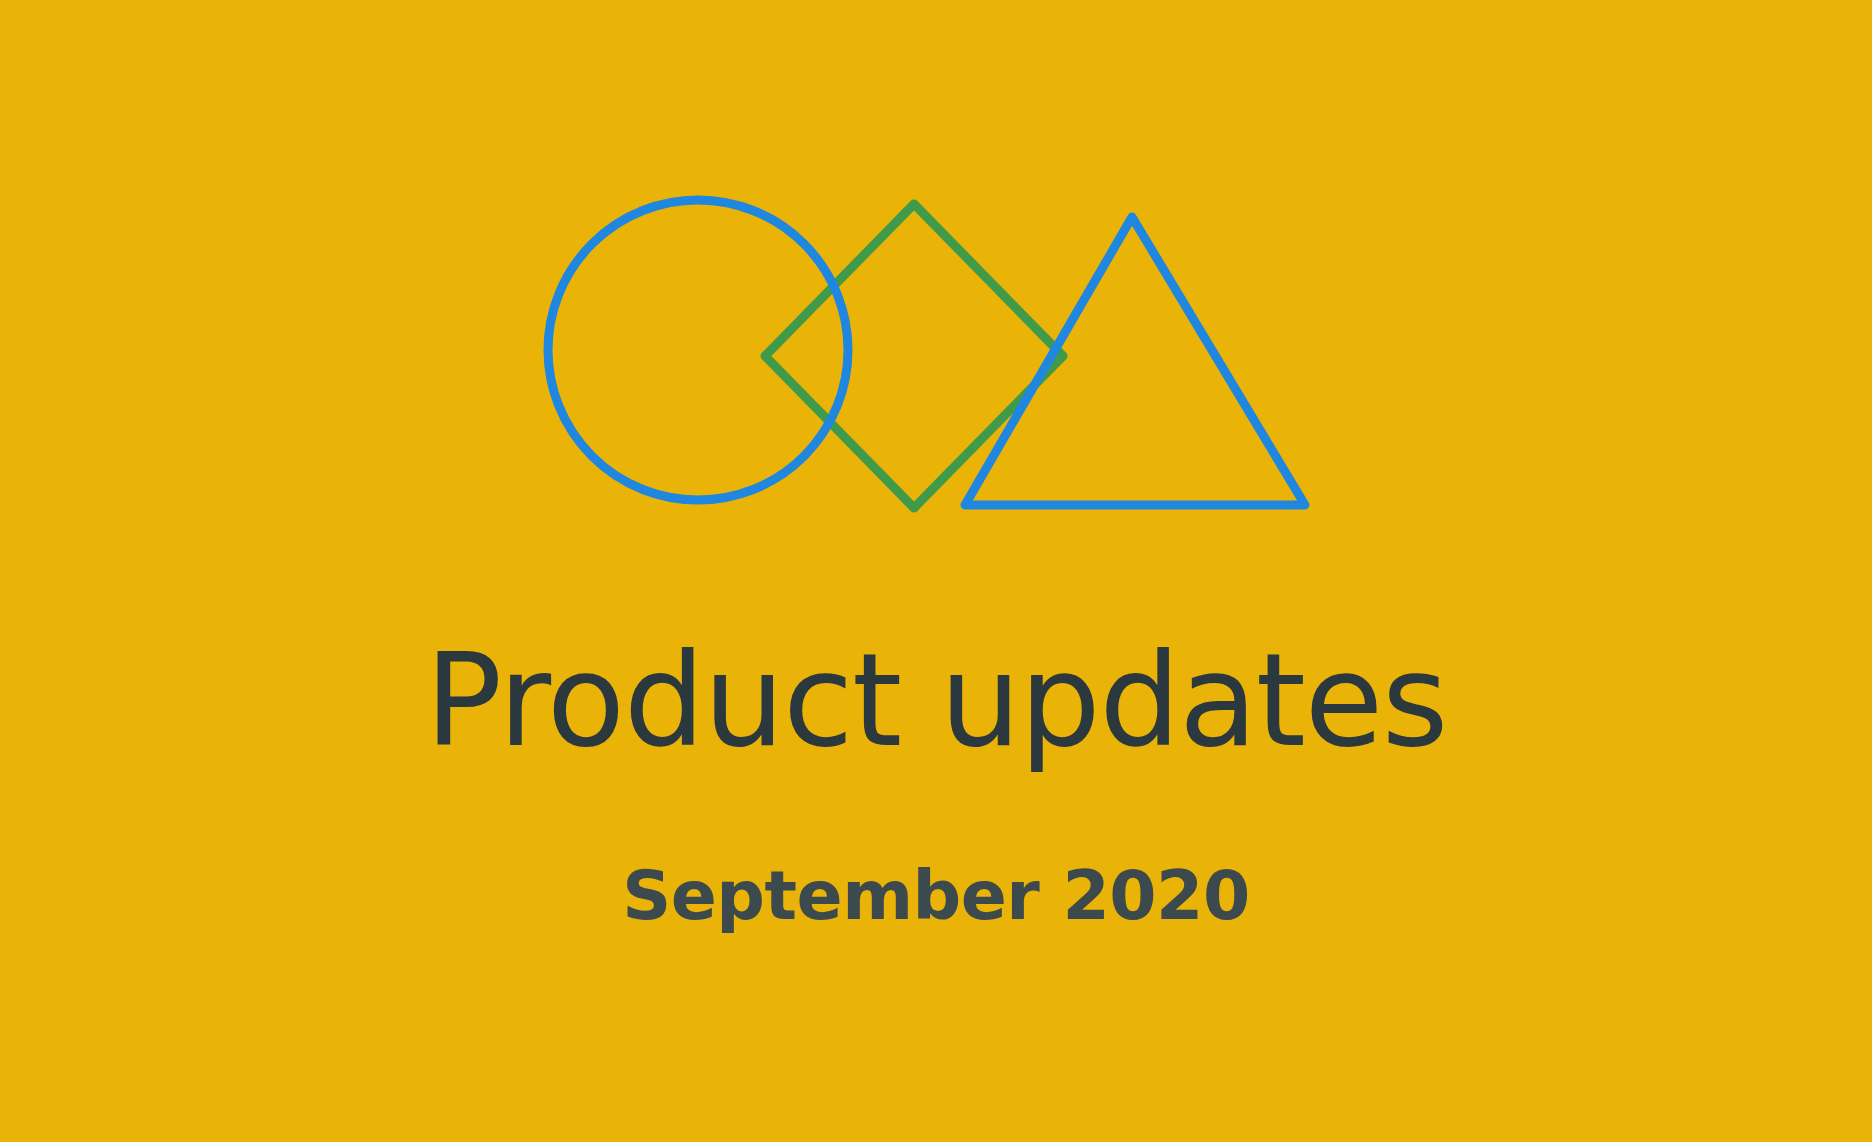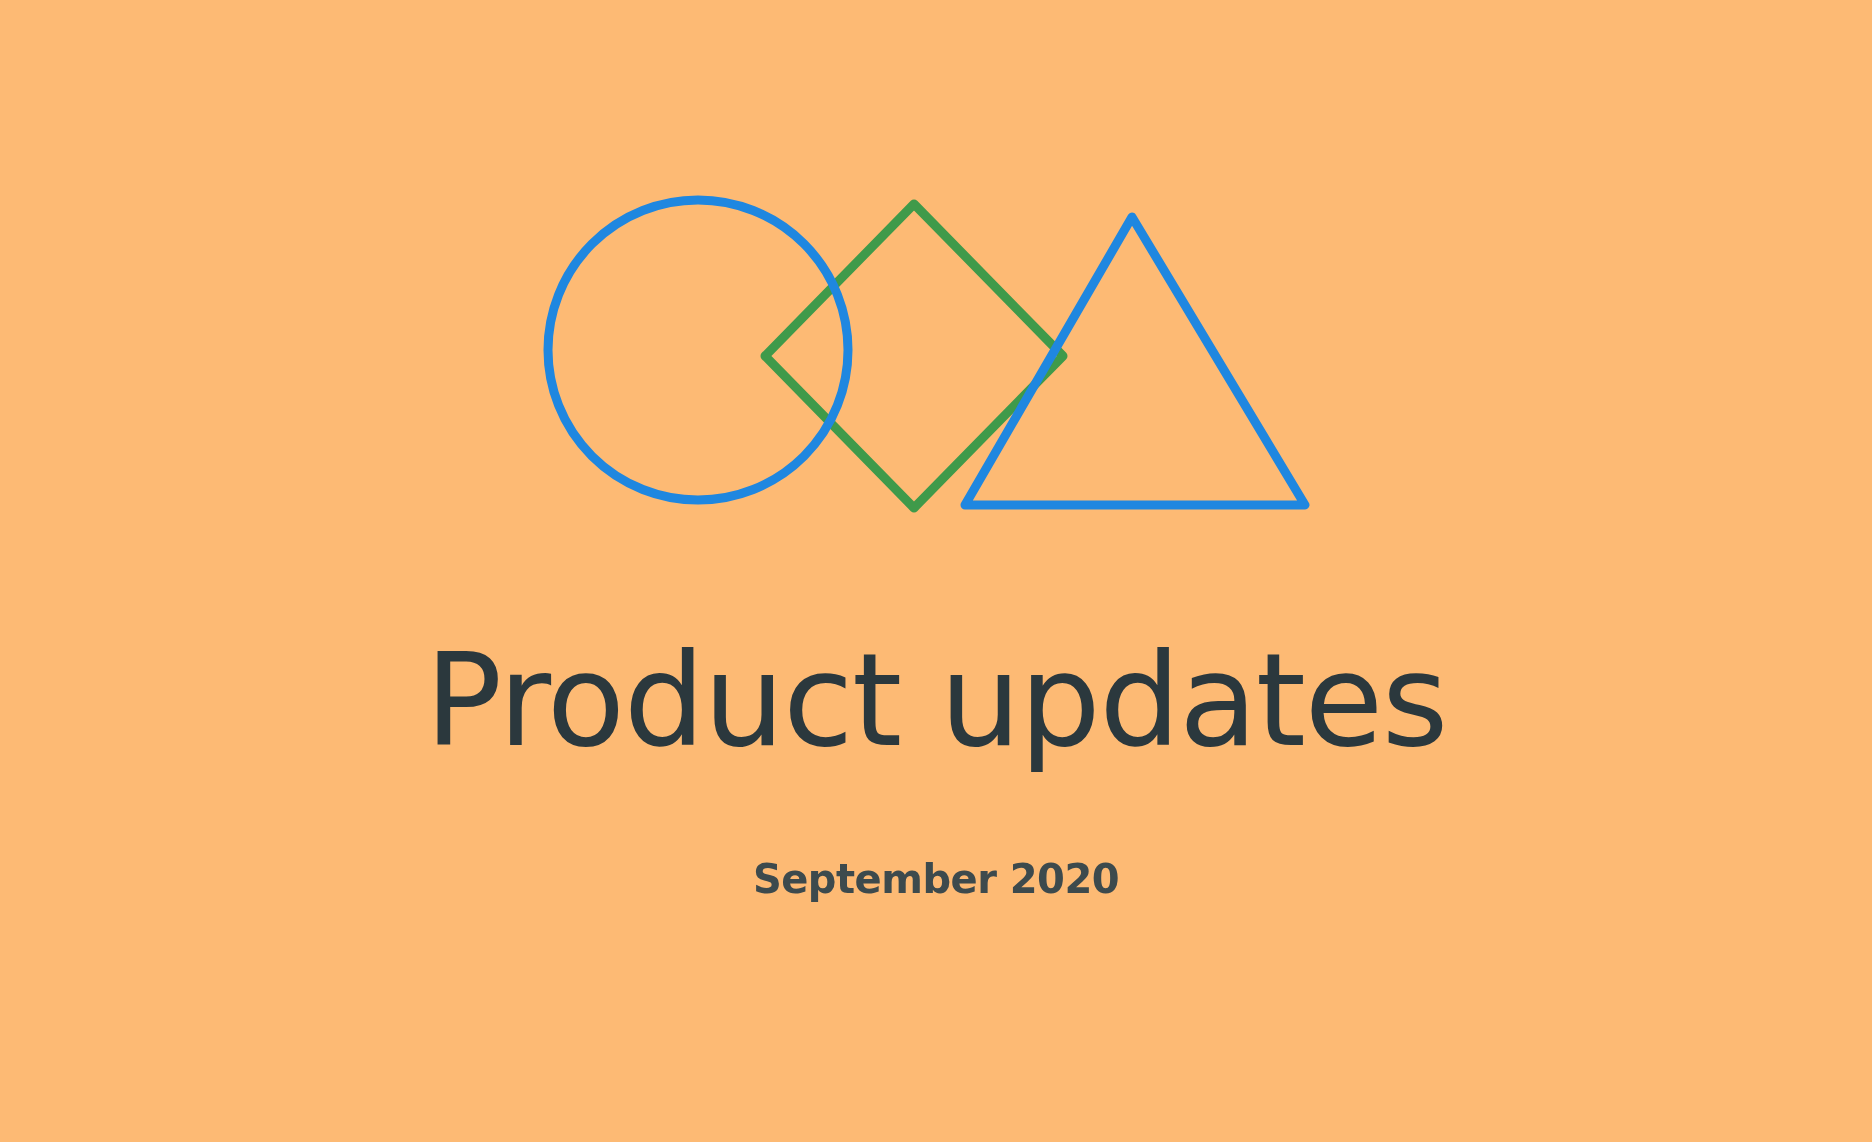--- a/index.html
+++ b/index.html
@@ -66,32 +66,32 @@
     position: absolute;
     left: 0;
     top: 855px;
     width: 1872px;
     text-align: center;
   }
 
   .page-subtitle {
     margin: 0;
     font-family: "DejaVu Sans", "Liberation Sans", sans-serif;
-    font-size: 40px;
+    font-size: 68px;
     line-height: 1.2;
     font-weight: 700;
     letter-spacing: -0.5px;
     color: #3d4a4d;
     white-space: nowrap;
   }
 </style>
 </head>
 <body>
 
-<div class="slide" style="background: #fdba74;">
+<div class="slide" style="background: #eab308;">
 
   <div class="logo-wrap">
     <svg class="logo-svg" viewBox="0 0 1872 620" xmlns="http://www.w3.org/2000/svg">
       <polygon id="shape-diamond" fill="none" stroke="#3f9a4a" stroke-width="9" stroke-linejoin="round" stroke-linecap="round" points="914,204 1063,356 914,508 765,356"></polygon>
       <circle id="shape-circle" fill="none" stroke="#1f87e0" stroke-width="9" cx="698" cy="350" r="150"></circle>
       <polygon id="shape-triangle" fill="none" stroke="#1f87e0" stroke-width="9" stroke-linejoin="round" stroke-linecap="round" points="1132,217 1305,505 965,505"></polygon>
     </svg>
   </div>
 
   <div class="title-block">

